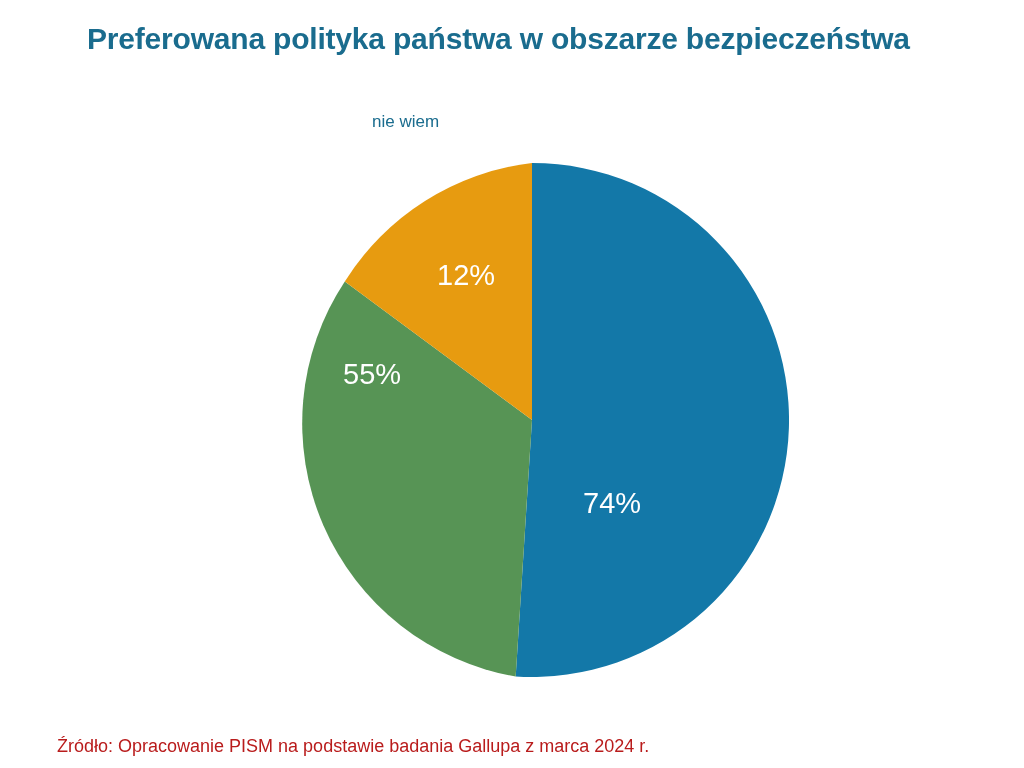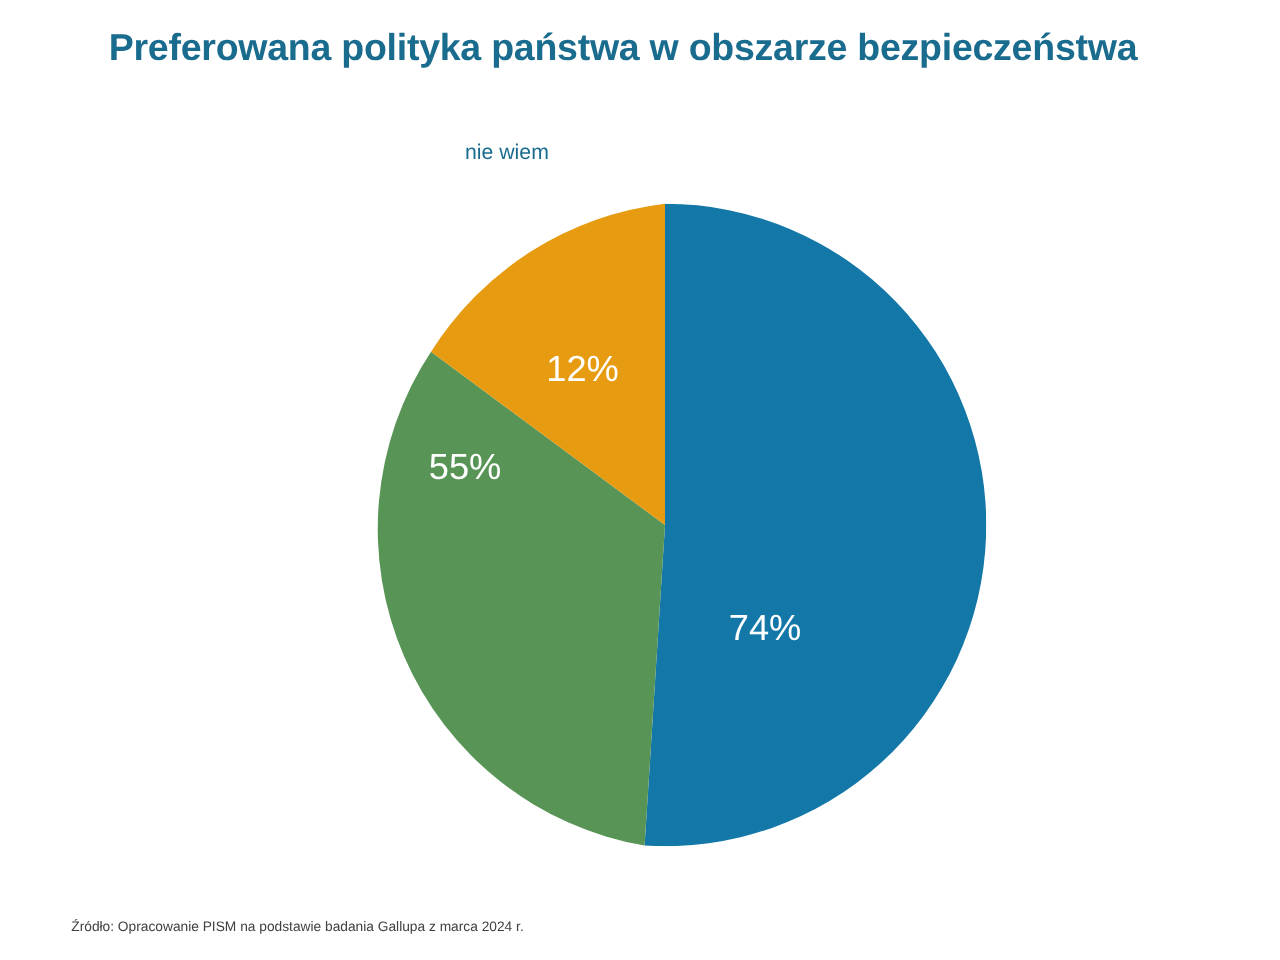--- a/index.html
+++ b/index.html
@@ -54,21 +54,21 @@
   
   .slice-value {
     position: absolute;
     font-size: 29px;
     color: #ffffff;
     font-weight: normal;
     white-space: nowrap;
   }
   #value-neutralnosc { left: 583px; top: 487px; }
   #value-nato       { left: 343px; top: 358px; }
-  #value-niewiem    { left: 437px; top: 259px; margin-top: 21px; }
+  #value-niewiem    { left: 437px; top: 259px; }
 
   
   .cat-label {
     position: absolute;
     font-size: 17px;
     color: #1A6C8E;
     white-space: nowrap;
   }
   #label-niewiem {
     left: 372px;
@@ -81,22 +81,22 @@
   #label-neutralnosc {
     left: 673px;
     top: 652px;
   }
 
   
   #source-note {
     position: absolute;
     left: 57px;
     top: 736px;
-    font-size: 11px;
-    color: #404040;
+    font-size: 18px;
+    color: #b91c1c;
     white-space: nowrap;
   }
 </style>
 </head>
 <body>
 
 <div id="slide">
 
   <div id="chart-title">Preferowana polityka państwa w obszarze bezpieczeństwa</div>
 

